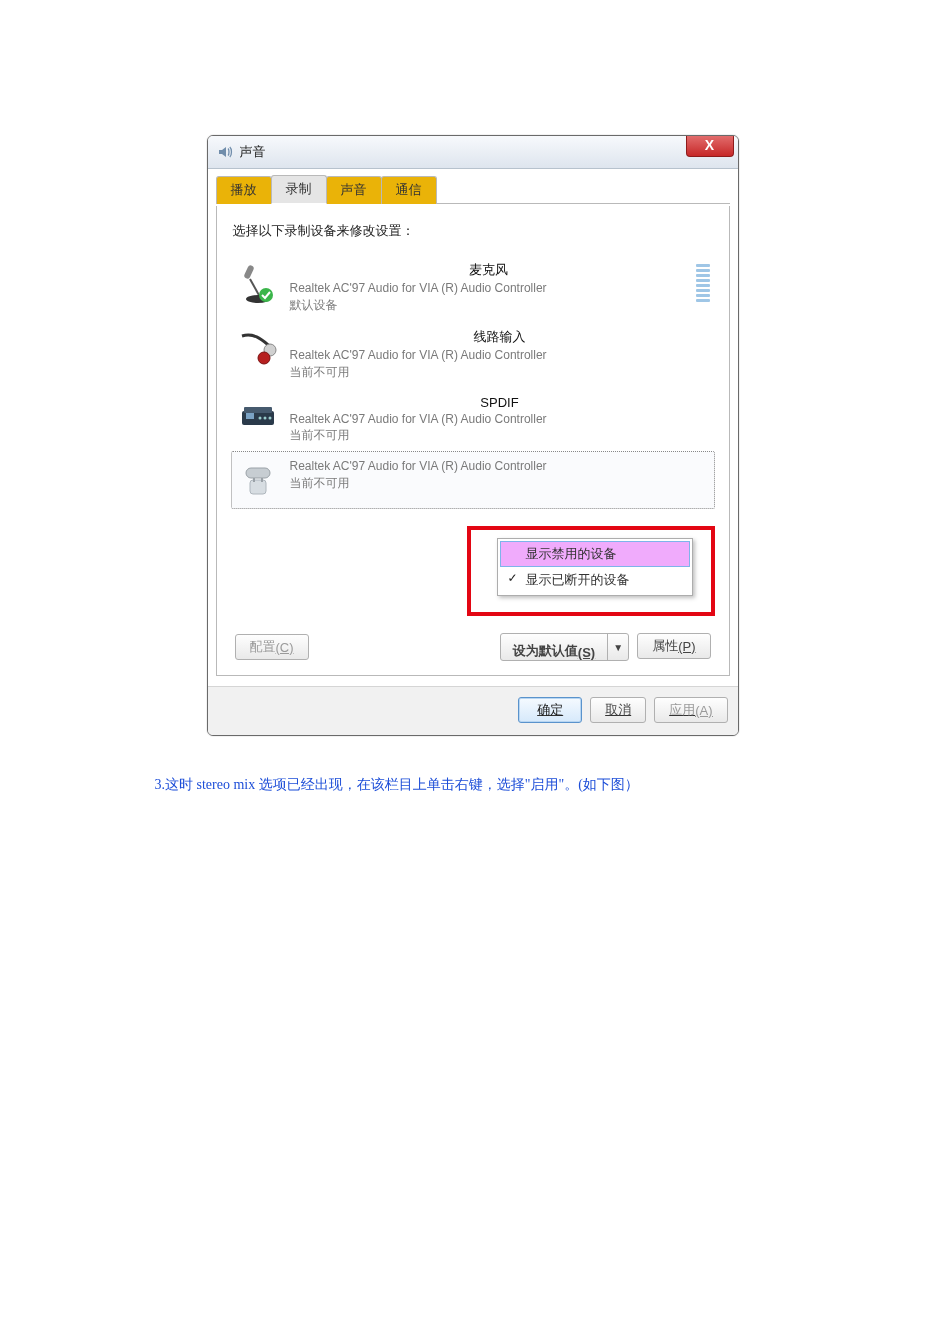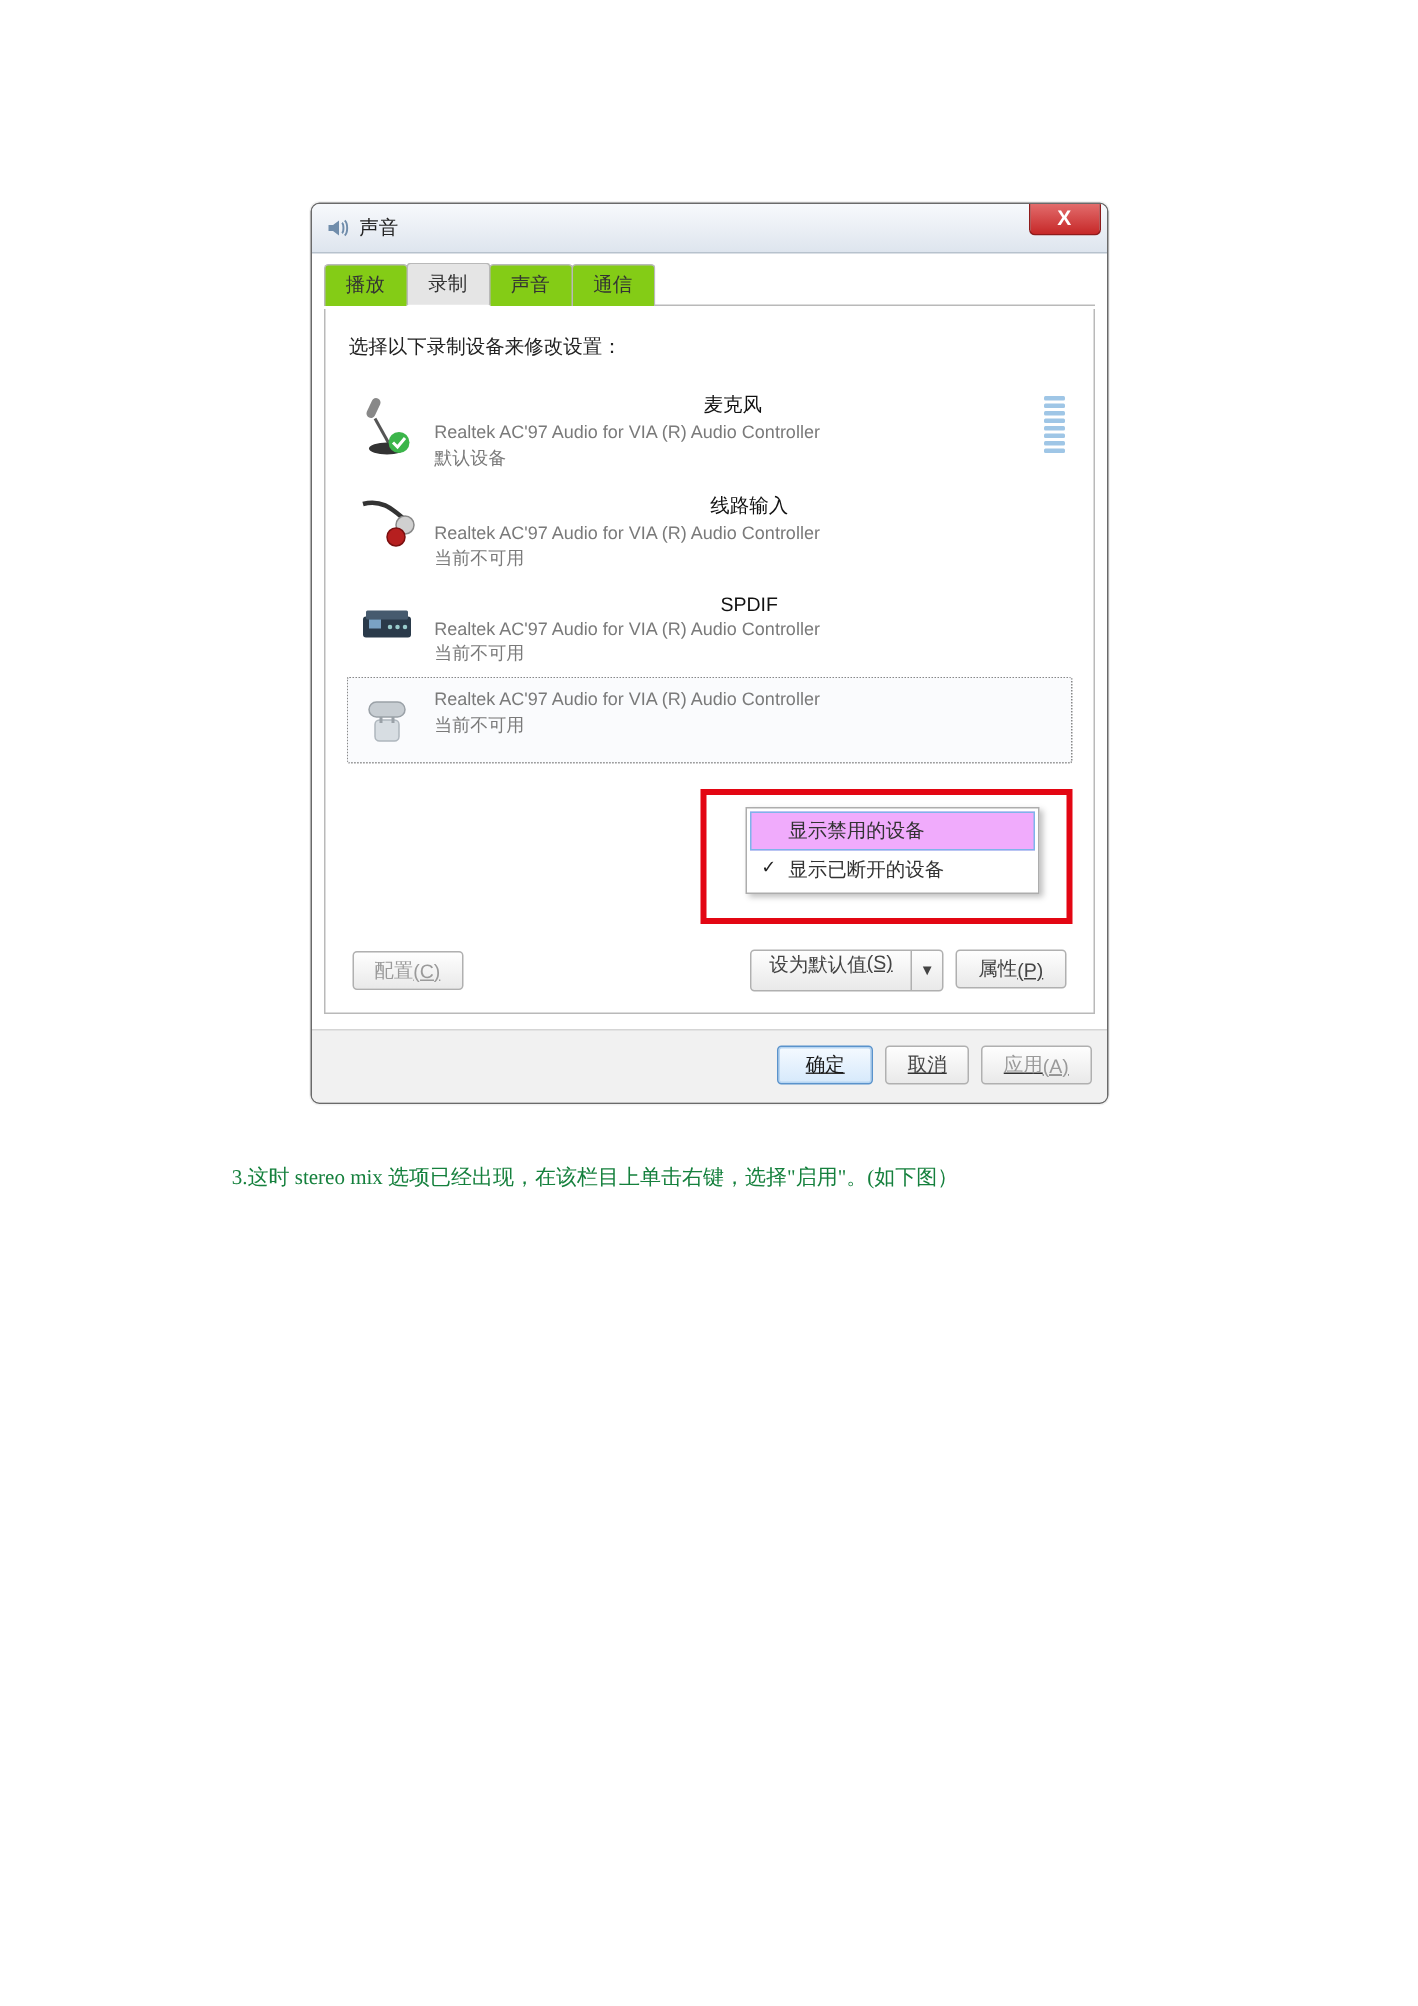--- a/index.html
+++ b/index.html
@@ -4,21 +4,21 @@
 <style>
   html,body{margin:0;padding:0;background:#fff;font-family:"Microsoft YaHei","Segoe UI",Tahoma,sans-serif;font-size:13px;color:#333;}
   .page{width:916px;min-height:1337px;margin:0 auto;padding-top:135px;box-sizing:border-box;border-radius:18px;}
   .dialog-wrap{width:530px;margin:0 auto;border:1px solid #6a6a6a;border-radius:6px;overflow:hidden;background:#fff;box-shadow:0 0 0 1px rgba(0,0,0,.05);}
   .titlebar{height:32px;display:flex;align-items:center;background:linear-gradient(#f7f9fc,#dee5ee);border-bottom:1px solid #b7c2cd;position:relative;}
   .titlebar .t-icon{width:18px;height:18px;margin:0 6px 0 8px;display:flex;align-items:center;justify-content:center;}
   .titlebar .t-title{font-size:13px;color:#222;}
   .close-btn{position:absolute;right:4px;top:-2px;width:46px;height:22px;border-radius:0 0 4px 4px;background:linear-gradient(#e57373,#c62828);color:#fff;display:flex;align-items:center;justify-content:center;font-weight:bold;font-size:14px;border:1px solid #8e1b1b;border-top:none;box-shadow:inset 0 1px 0 rgba(255,255,255,.4);cursor:pointer;}
   .body{padding:8px 8px 10px 8px;background:#fff;}
   .tabs{display:flex;align-items:flex-end;border-bottom:1px solid #b9b9b9;height:26px;margin-bottom:2px;}
-  .tab{padding:4px 14px 5px;border:1px solid #b9b9b9;border-bottom:none;margin-right:-1px;background:#84cc16;font-size:13px;color:#333;border-top-left-radius:3px;border-top-right-radius:3px;cursor:pointer;position:relative;top:1px;}
+  .tab{padding:4px 14px 5px;border:1px solid #b9b9b9;border-bottom:none;margin-right:-1px;background:#eab308;font-size:13px;color:#333;border-top-left-radius:3px;border-top-right-radius:3px;cursor:pointer;position:relative;top:1px;}
   .tab.active{background:#e5e5e5;border-bottom:1px solid #fff;top:1px;z-index:2;}
   .tab-panel{border:1px solid #b9b9b9;border-top:none;padding:14px 14px 18px 14px;min-height:470px;box-sizing:border-box;position:relative;}
   .instruction{margin:2px 0 14px 2px;font-size:13px;color:#222;}
   .device-item{display:flex;align-items:flex-start;padding:6px 4px;border:1px solid transparent;border-radius:2px;}
   .device-item.selected{border:1px dotted #888;background:#fafbfd;}
   .dev-icon{width:44px;height:44px;margin-right:10px;flex:0 0 44px;display:flex;align-items:center;justify-content:center;position:relative;}
   .dev-texts{flex:1;}
   .dev-name{font-size:13px;color:#111;margin-bottom:1px;text-align:center;}
   .dev-sub{font-size:12px;color:#7a7a7a;line-height:1.4;}
   .dev-status{font-size:12px;color:#7a7a7a;}
@@ -26,25 +26,25 @@
   .level .bar{height:3px;margin-bottom:2px;background:#9fc6e6;border-radius:1px;}
   .highlight-box{position:absolute;border:4px solid #e30613;pointer-events:none;}
   .context-menu{position:absolute;background:#fff;border:1px solid #adadad;box-shadow:2px 2px 4px rgba(0,0,0,.25);padding:2px;font-size:13px;left:280px;top:332px;width:190px;}
   .menu-item{display:flex;align-items:center;height:26px;padding:0 8px 0 26px;position:relative;cursor:pointer;}
   .menu-item.hovered{background:#f0abfc;border:1px solid #7eb4ea;padding-left:25px;height:24px;}
   .menu-check{position:absolute;left:6px;top:4px;width:14px;height:14px;display:flex;align-items:center;justify-content:center;font-size:12px;color:#222;}
   .btn-row{display:flex;justify-content:space-between;align-items:center;margin:16px 4px 0 4px;gap:16px;}
   .btn,.btn-split,.btn-primary{height:26px;border:1px solid #b0b0b0;background:linear-gradient(#fefefe,#e9e9e9);border-radius:3px;font-size:13px;color:#444;padding:0 14px;display:inline-flex;align-items:center;cursor:pointer;}
   .btn[disabled]{color:#9a9a9a;cursor:default;}
   .btn-split{padding:0;}
-  .btn-split .main{padding:0 12px;border-right:1px solid #b0b0b0;height:100%;display:flex;align-items:flex-start;}
+  .btn-split .main{padding:0 12px;border-right:1px solid #b0b0b0;height:100%;display:flex;align-items:flex-end;font-weight:bold;}
   .btn-split .arrow{width:20px;height:100%;display:flex;align-items:center;justify-content:center;font-size:10px;}
   .footer{display:flex;justify-content:flex-end;gap:8px;padding:10px 10px 12px;background:#f1f1f1;border-top:1px solid #d5d5d5;text-decoration:underline;}
   .btn-primary{background:linear-gradient(#f5faff,#d6e9fb);border:1px solid #5a93cc;box-shadow:0 0 0 1px #b8d6f2 inset;color:#1a1a1a;padding:0 18px;}
-  .instruction-text{margin:40px 0 0 140px;font-size:14px;color:#15803d;font-family:SimSun,"Songti SC",serif;}
+  .instruction-text{margin:40px 0 0 140px;font-size:14px;color:#1d4ed8;font-family:SimSun,"Songti SC",serif;}
   .underl{text-decoration:underline;}
   .muted-icon svg{opacity:.95;}
 </style>
 </head>
 <body>
 
 <div class="page">
   <div class="dialog-wrap">
 
     <div class="titlebar">

